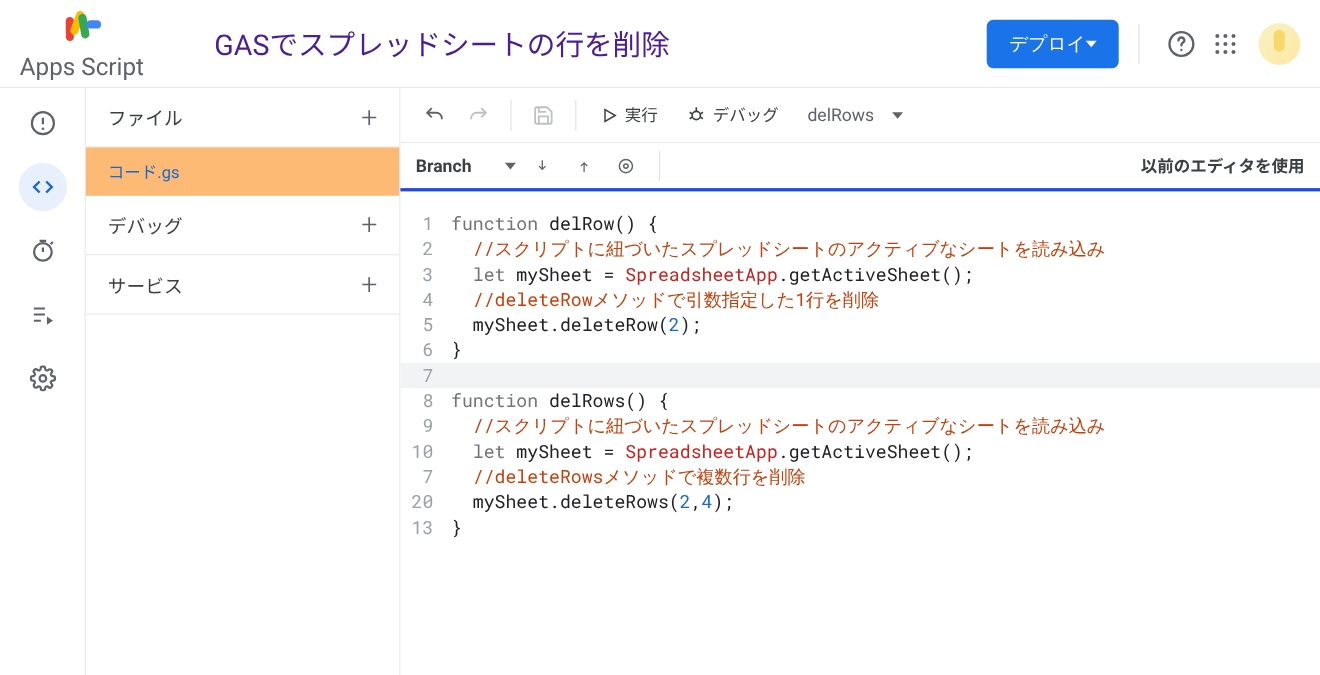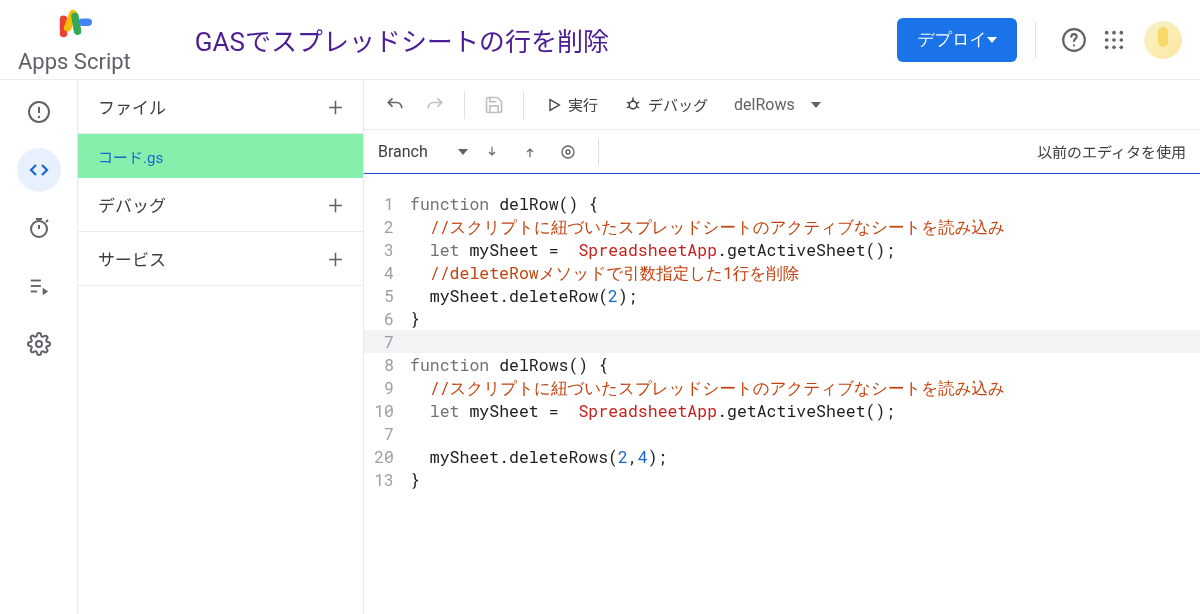--- a/index.html
+++ b/index.html
@@ -17,45 +17,45 @@
 .avatar { width: 38px; height: 38px; border-radius: 50%; background: linear-gradient(135deg,#f8f1c8,#fde8a0); margin-left: 10px; position: relative; overflow: hidden; }
 .avatar::after { content:""; position:absolute; top:6px; left:14px; width:10px; height:20px; background:#f7d96a; border-radius:5px; }
 .main { display: flex; height: calc(100% - 80px); }
 .leftnav { width: 78px; display: flex; flex-direction: column; align-items: center; padding-top: 10px; gap: 14px; border-right: 1px solid #e8eaed; }
 .nav-ic { width: 44px; height: 44px; display:flex; align-items:center; justify-content:center; border-radius:50%; color:#5f6368; cursor:pointer; }
 .nav-ic.active { background:#e8f0fe; color:#1967d2; }
 .files-pane { width: 286px; border-right: 1px solid #e8eaed; }
 .pane-row { height: 54px; display: flex; align-items: center; justify-content: space-between; padding: 0 20px; font-size: 17px; color:#3c4043; border-bottom: 1px solid #e8eaed; }
 .pane-row .plus { font-size: 26px; color:#5f6368; cursor:pointer; font-weight:300; }
 .file-item { height: 44px; display:flex; align-items:center; padding: 0 20px; font-size:15px; cursor:pointer; }
-.file-item.selected { background:#86efac; color:#1967d2; }
+.file-item.selected { background:#fdba74; color:#1967d2; }
 .editor-pane { flex:1; display:flex; flex-direction:column; }
 .toolbar { height: 50px; display:flex; align-items:center; padding: 0 14px; gap: 6px; border-bottom: 1px solid #e8eaed; }
 .tb-ic { width:34px; height:34px; display:flex; align-items:center; justify-content:center; color:#5f6368; cursor:pointer; border-radius:4px; }
 .tb-ic.disabled { color:#bdc1c6; cursor:default; }
 .vline { width:1px; height:28px; background:#e0e0e0; margin: 0 6px; }
 .tb-txt-btn { display:flex; align-items:center; gap:6px; padding: 0 10px; height:34px; color:#3c4043; font-size:15px; cursor:pointer; }
 .fn-sel { display:flex; align-items:center; gap:16px; padding: 0 10px; color:#5f6368; font-size:16px; cursor:pointer; }
 .caret-dn { width:0;height:0;border-left:5px solid transparent;border-right:5px solid transparent;border-top:6px solid #5f6368; }
 .tb-right { margin-left:auto; display:flex; align-items:center; gap:20px; }
 .tb-link { color:#3c4043; font-size:16px; cursor:pointer; }
 .repo-btn { display:flex; align-items:center; gap:6px; font-size:17px; color:#202124; cursor:pointer; }
-.branchbar { height:44px; display:flex; align-items:center; padding: 0 14px; gap:10px; border-bottom:1px solid #1d4ed8; }
+.branchbar { height:44px; display:flex; align-items:center; padding: 0 14px; gap:10px; border-bottom:3px solid #1d4ed8;font-weight:bold; }
 .branch-lbl { font-size:16px; color:#3c4043; margin-right:20px; }
 .branch-ic { width:28px; height:28px; display:flex; align-items:center; justify-content:center; color:#5f6368; cursor:pointer; }
 .branch-right { margin-left:auto; color:#3c4043; font-size:15px; }
 .code-area { flex:1; padding: 18px 0 0 0; font-family: "Roboto Mono", Consolas, monospace; font-size:16.5px; line-height:23px; overflow:hidden; }
 .code-line { display:flex; }
 .gutter { width:46px; text-align:right; padding-right:16px; color:#9aa0a6; user-select:none; }
 .code-txt { white-space: pre; }
 .code-line.cur { background:#f1f3f4; }
 .tok-kw { color:#737373; }
 .tok-fn { color:#202124; }
 .tok-cm { color:#c2410c; }
-.tok-cls { color:#c5221f;margin-left:10px; }
+.tok-cls { color:#c5221f; }
 .tok-num { color:#1967d2; }
 .tok-pl { color:#202124; }
 svg { display:block; }
 </style>
 </head>
 <body>
 
 <div class="header">
   <div class="logo-wrap">
     <svg class="logo-svg" viewBox="0 0 48 48">
@@ -257,21 +257,21 @@
         <div class="code-line">
           <div class="gutter">9</div>
           <div class="code-txt"><span class="tok-pl">  </span><span class="tok-cm">//スクリプトに紐づいたスプレッドシートのアクティブなシートを読み込み</span></div>
         </div>
         <div class="code-line">
           <div class="gutter">10</div>
           <div class="code-txt"><span class="tok-pl">  </span><span class="tok-kw">let </span><span class="tok-pl">mySheet = </span><span class="tok-cls">SpreadsheetApp</span><span class="tok-pl">.getActiveSheet();</span></div>
         </div>
         <div class="code-line">
           <div class="gutter">7</div>
-          <div class="code-txt"><span class="tok-pl">  </span></div>
+          <div class="code-txt"><span class="tok-pl">  </span><span class="tok-cm">//deleteRowsメソッドで複数行を削除</span></div>
         </div>
         <div class="code-line">
           <div class="gutter">20</div>
           <div class="code-txt"><span class="tok-pl">  mySheet.deleteRows(</span><span class="tok-num">2</span><span class="tok-pl">,</span><span class="tok-num">4</span><span class="tok-pl">);</span></div>
         </div>
         <div class="code-line">
           <div class="gutter">13</div>
           <div class="code-txt"><span class="tok-pl">}</span></div>
         </div>
       </div>

